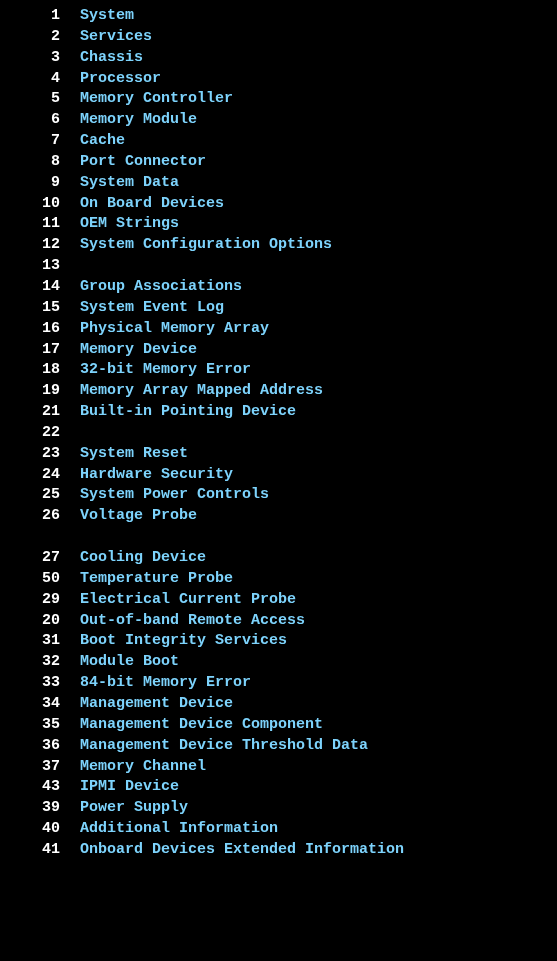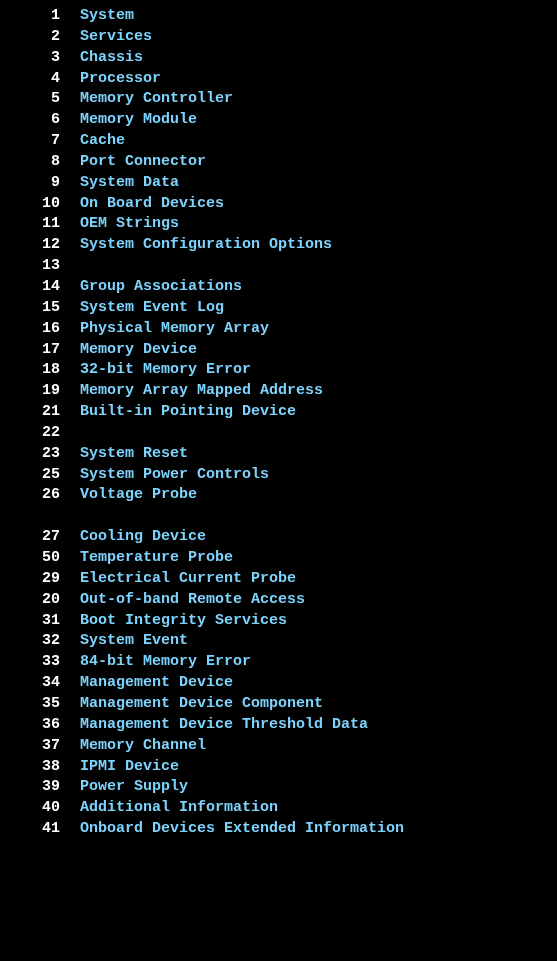--- a/index.html
+++ b/index.html
@@ -55,31 +55,32 @@
     <div class="line"><span class="line-number">13</span></div>
     <div class="line"><span class="line-number">14</span><span class="line-text">Group Associations</span></div>
     <div class="line"><span class="line-number">15</span><span class="line-text">System Event Log</span></div>
     <div class="line"><span class="line-number">16</span><span class="line-text">Physical Memory Array</span></div>
     <div class="line"><span class="line-number">17</span><span class="line-text">Memory Device</span></div>
     <div class="line"><span class="line-number">18</span><span class="line-text">32-bit Memory Error</span></div>
     <div class="line"><span class="line-number">19</span><span class="line-text">Memory Array Mapped Address</span></div>
     <div class="line"><span class="line-number">21</span><span class="line-text">Built-in Pointing Device</span></div>
     <div class="line"><span class="line-number">22</span></div>
     <div class="line"><span class="line-number">23</span><span class="line-text">System Reset</span></div>
+    <div class="line"><span class="line-number">24</span><span class="line-text">Hardware Security</span></div>
     <div class="line"><span class="line-number">25</span><span class="line-text">System Power Controls</span></div>
     <div class="line"><span class="line-number">26</span><span class="line-text">Voltage Probe</span></div>
     <div class="blank-line"></div>
     <div class="line"><span class="line-number">27</span><span class="line-text">Cooling Device</span></div>
     <div class="line"><span class="line-number">50</span><span class="line-text">Temperature Probe</span></div>
     <div class="line"><span class="line-number">29</span><span class="line-text">Electrical Current Probe</span></div>
     <div class="line"><span class="line-number">20</span><span class="line-text">Out-of-band Remote Access</span></div>
     <div class="line"><span class="line-number">31</span><span class="line-text">Boot Integrity Services</span></div>
-    <div class="line"><span class="line-number">32</span><span class="line-text">System Event</span></div>
+    <div class="line"><span class="line-number">32</span><span class="line-text">Module Boot</span></div>
     <div class="line"><span class="line-number">33</span><span class="line-text">84-bit Memory Error</span></div>
     <div class="line"><span class="line-number">34</span><span class="line-text">Management Device</span></div>
     <div class="line"><span class="line-number">35</span><span class="line-text">Management Device Component</span></div>
     <div class="line"><span class="line-number">36</span><span class="line-text">Management Device Threshold Data</span></div>
     <div class="line"><span class="line-number">37</span><span class="line-text">Memory Channel</span></div>
-    <div class="line"><span class="line-number">38</span><span class="line-text">IPMI Device</span></div>
+    <div class="line"><span class="line-number">43</span><span class="line-text">IPMI Device</span></div>
     <div class="line"><span class="line-number">39</span><span class="line-text">Power Supply</span></div>
     <div class="line"><span class="line-number">40</span><span class="line-text">Additional Information</span></div>
     <div class="line"><span class="line-number">41</span><span class="line-text">Onboard Devices Extended Information</span></div>
   </div>
 
 </body></html>

